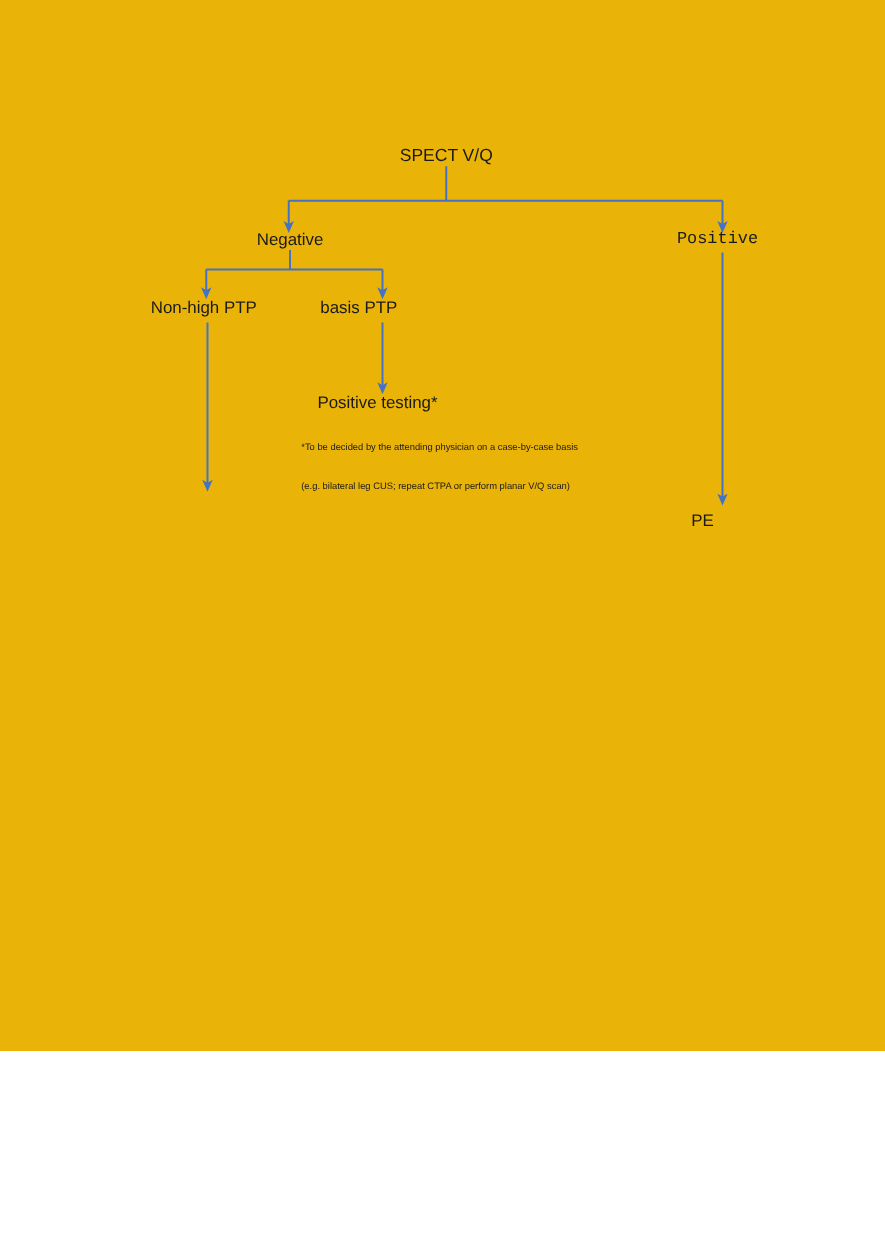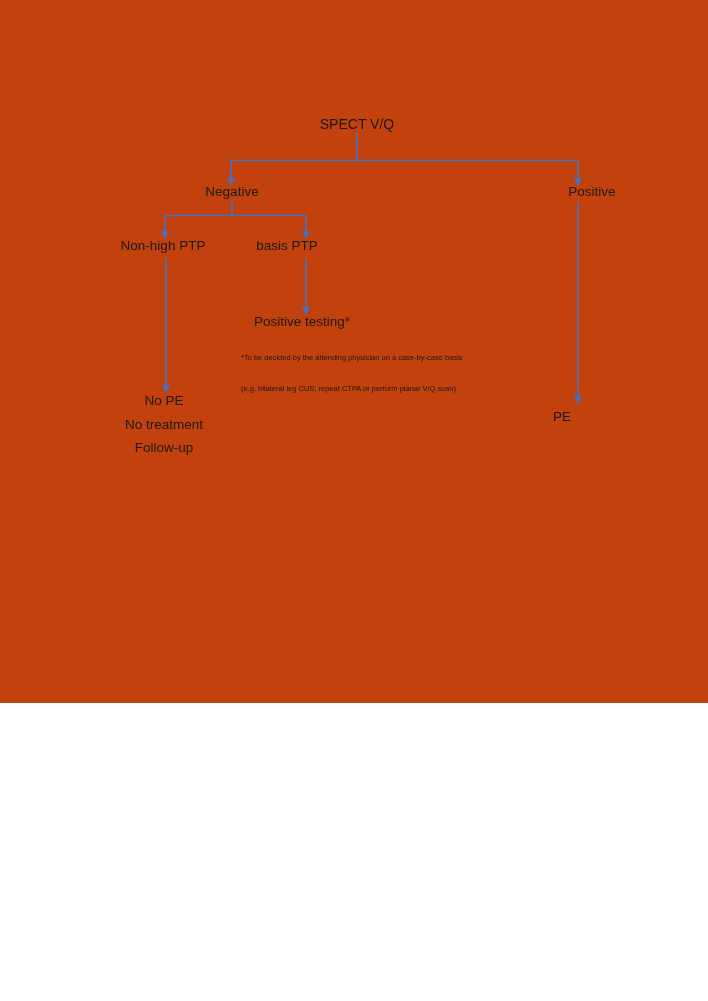--- a/index.html
+++ b/index.html
@@ -8,22 +8,22 @@
     padding: 0;
     background: #ffffff;
   }
   body {
     font-family: "Liberation Sans", sans-serif;
     color: #000000;
   }
   #canvas {
     position: relative;
     width: 708px;
-    height: 703px;
-    background: #c2410c;
+    height: 841px;
+    background: #eab308;
     overflow: hidden;
   }
   .node {
     position: absolute;
     white-space: nowrap;
     font-size: 13.5px;
     line-height: 1.1;
     color: #1a1a1a;
     transform: translateX(-50%);
     text-align: center;
@@ -86,33 +86,28 @@
 
     <line x1="306" y1="258" x2="306" y2="311" stroke="#4472C4" stroke-width="1.6" marker-end="url(#arrow)"></line>
 
     <line x1="578" y1="202" x2="578" y2="400" stroke="#4472C4" stroke-width="1.6" marker-end="url(#arrow)"></line>
   </svg>
 
   <div class="node root" style="left:357px; top:117px;">SPECT V/Q</div>
 
   <div class="node" style="left:232px; top:185px;">Negative</div>
 
-  <div class="node" style="left:592px; top:185px;">Positive</div>
+  <div class="node" style="left:574px; top:185px;font-family:Liberation Mono, monospace;">Positive</div>
 
   <div class="node" style="left:155px; top:239px;padding-left:16px;">Non-high  PTP</div>
 
   <div class="node" style="left:287px; top:239px;">basis  PTP</div>
 
   <div class="node" style="left:302px; top:315px;">Positive  testing*</div>
 
   <div class="note" style="left:241px; top:353px;">*To be decided by the attending physician on a case-by-case basis</div>
 
   <div class="note" style="left:241px; top:384px;">(e.g. bilateral leg CUS; repeat CTPA or perform planar V/Q scan)</div>
 
-  <div class="outcome-stack" style="left:164px; top:394px;">
-    <div>No PE</div>
-    <div>No treatment</div>
-    <div>Follow-up</div>
-  </div>
 
   <div class="node" style="left:562px; top:410px;">PE</div>
 
 </div>
 
 </body></html>

